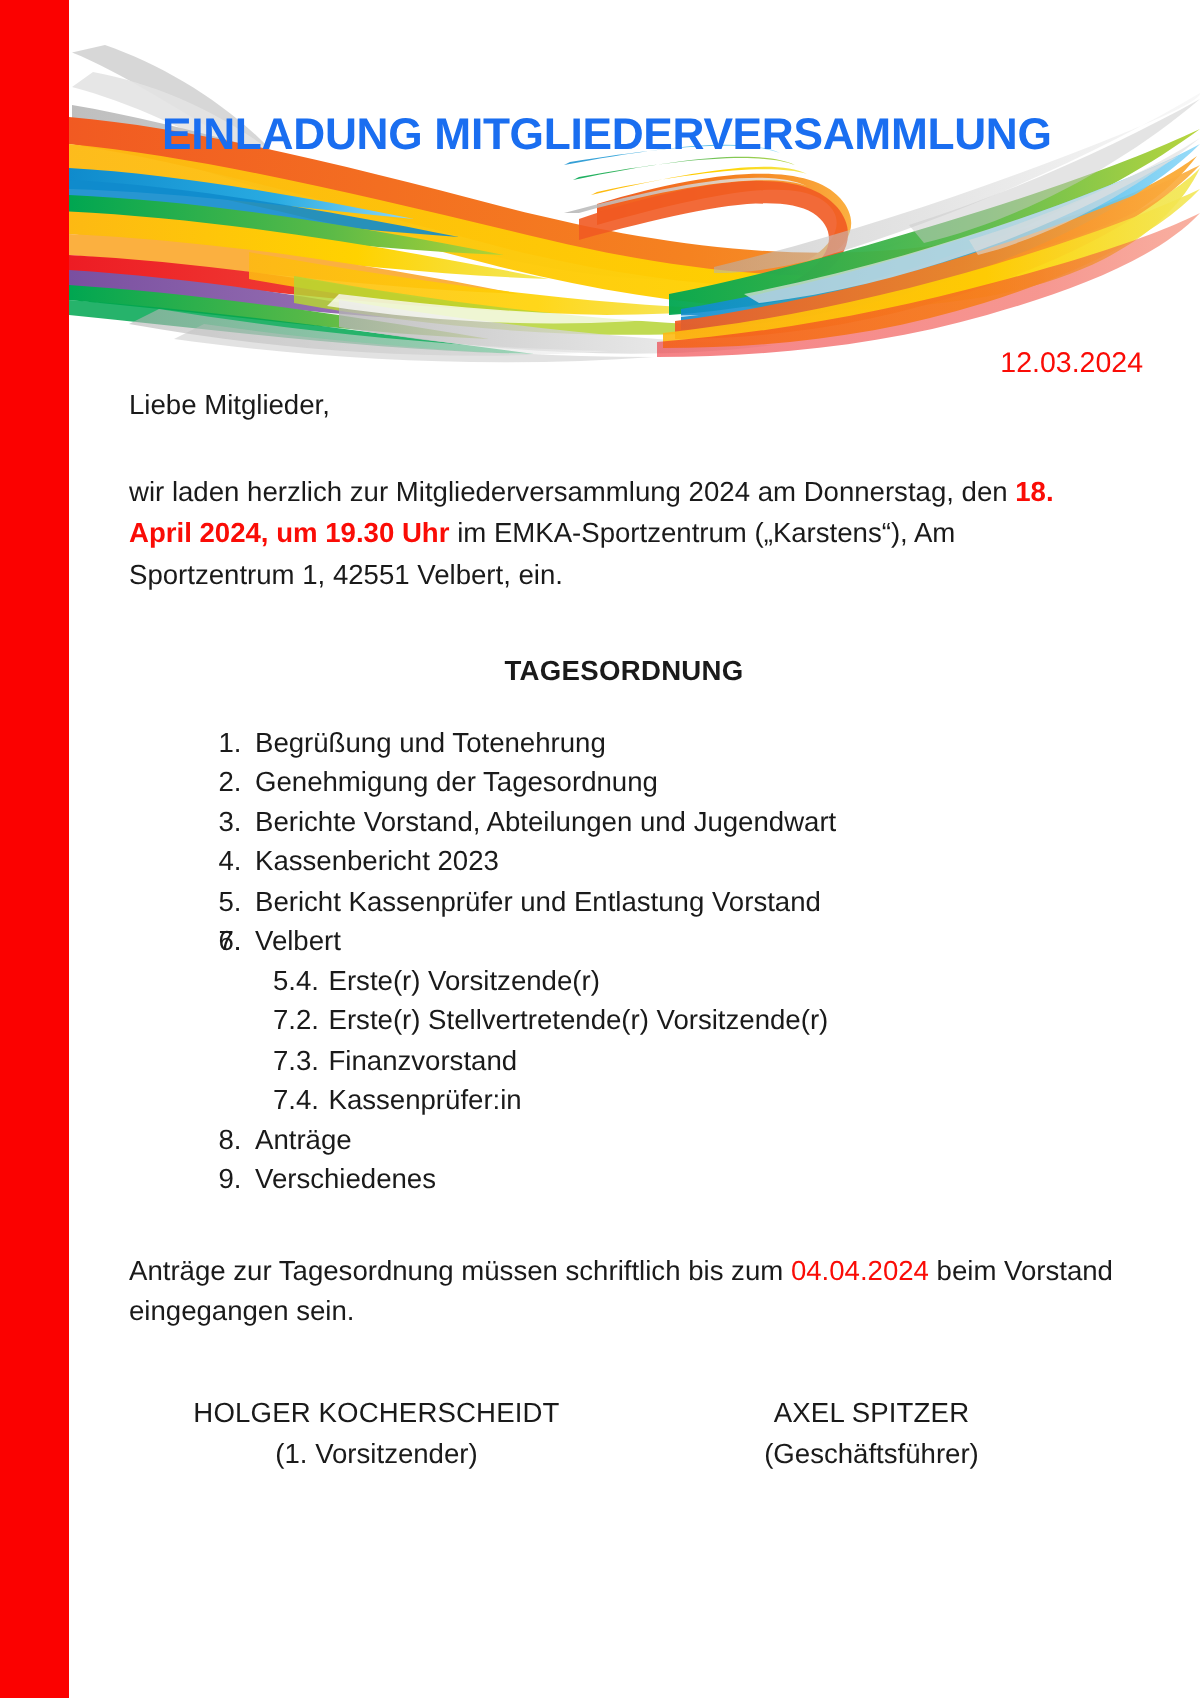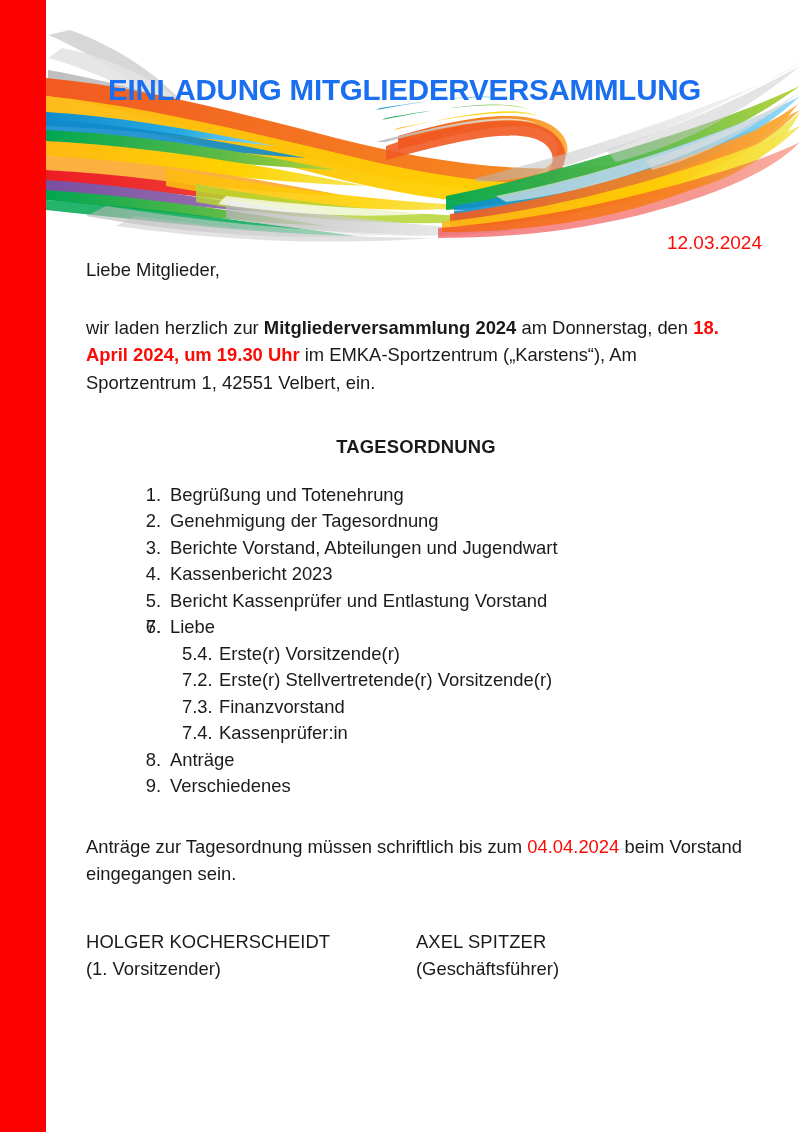--- a/index.html
+++ b/index.html
@@ -64,21 +64,21 @@
   .body-area {
     position: absolute;
     left: 86px;
     top: 256px;
     width: 660px;
     font-size: 18.4px;
     line-height: 27.5px;
   }
   .salutation { margin: 0; }
   .intro { margin: 30px 0 0 0; }
-  b, .b { font-weight: bold; }
+  b, .b { font-weight: normal; }
   .red { color: #fa0c06; }
   .red-b { color: #fa0c06; font-weight: bold; }
 
   .agenda-heading {
     margin: 37px 0 0 0;
     font-weight: bold;
     font-size: 18.4px;
     letter-spacing: 0.2px;
     text-align: center;
   }
@@ -117,21 +117,21 @@
     width: 33px;
     text-align: left;
   }
 
   .deadline { margin: 33px 0 0 0; }
 
   .signatures {
     margin: 40px 0 0 0;
     display: flex;
   }
-  .sig-col { width: 379px; }
+  .sig-col { width: 379px; text-align: center; }
   .sig-name { letter-spacing: 0.1px; }
   .sig-role { }
 </style>
 </head>
 <body>
 
 <div class="red-spine"></div>
 
 <div class="banner">
   <svg viewBox="0 0 754 248" xmlns="http://www.w3.org/2000/svg" aria-hidden="true">
@@ -256,21 +256,21 @@
     </li>
     <li>
       <span class="num">5.</span>
       <span>Bericht Kassenprüfer und Entlastung Vorstand</span>
     </li>
     <li>
       <span class="num">6.</span>
     </li>
     <li>
       <span class="num">7.</span>
-      <span>Liebe</span>
+      <span>Velbert</span>
       <ul class="subagenda">
         <li>
           <span class="num">5.4.</span>
           <span>Erste(r) Vorsitzende(r)</span>
         </li>
         <li>
           <span class="num">7.2.</span>
           <span>Erste(r) Stellvertretende(r) Vorsitzende(r)</span>
         </li>
         <li>

